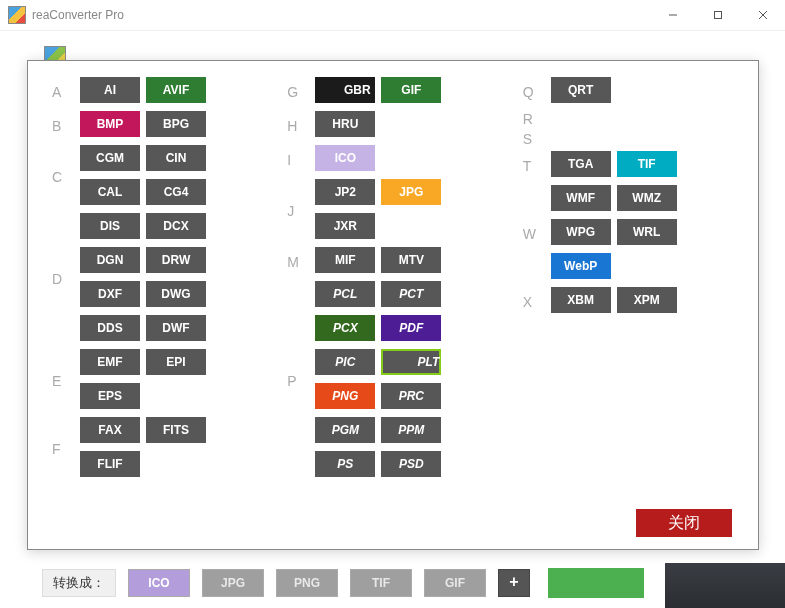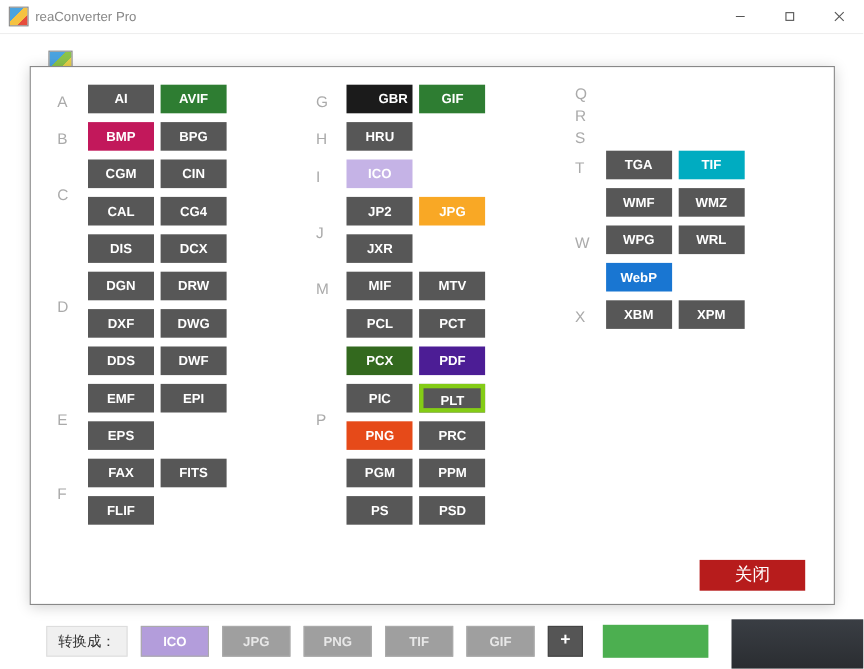--- a/index.html
+++ b/index.html
@@ -190,21 +190,21 @@
 
   
   .c-avif   { background:#2e7d32; }
   .c-bmp    { background:#c2185b; }
   .c-gbr    { background:#1b1b1b;padding-left:24px; }
   .c-gif    { background:#2e7d32; }
   .c-ico    { background:#c5b3e6; color:#fff; }
   .c-jpg    { background:#f9a825; }
   .c-pcx    { background:#33691e; }
   .c-pdf    { background:#4c1d95; }
-  .c-plt    { border:4px solid #84cc16; line-height:22px; }
+  .c-plt    { border:2px solid #84cc16; line-height:22px;text-align:right; }
   .c-png    { background:#e64a19; }
   .c-svg    { background:#0d47a1; }
   .c-svgz   { background:#0d47a1; }
   .c-tif    { background:#00acc1; }
   .c-webp   { background:#1976d2; }
 </style>
 </head>
 <body>
 
 <div class="titlebar">
@@ -335,39 +335,42 @@
         </div>
         <div class="letter-row">
           <div class="letter">M</div>
           <div class="btns" style="width: 140px;">
             <div class="fmt">MIF</div>
             <div class="fmt">MTV</div>
           </div>
         </div>
         <div class="letter-row">
           <div class="letter">P</div>
-          <div class="btns" style="width: 140px;">
+          <div class="btns" style="width: 140px; font-style: italic;">
             <div class="fmt">PCL</div>
             <div class="fmt">PCT</div>
             <div class="fmt c-pcx">PCX</div>
             <div class="fmt c-pdf">PDF</div>
             <div class="fmt">PIC</div>
             <div class="fmt c-plt">PLT</div>
             <div class="fmt c-png">PNG</div>
             <div class="fmt">PRC</div>
             <div class="fmt">PGM</div>
             <div class="fmt">PPM</div>
             <div class="fmt">PS</div>
             <div class="fmt">PSD</div>
           </div>
         </div>
       </div>
       <div class="col">
         <div class="letter-row">
           <div class="letter">Q</div>
+          <div class="btns" style="width: 140px;">
+            <div class="fmt">QRT</div>
+          </div>
         </div>
         <div class="letter-row">
           <div class="letter">R</div>
         </div>
         <div class="letter-row">
           <div class="letter">S</div>
         </div>
         <div class="letter-row">
           <div class="letter">T</div>
           <div class="btns" style="width: 140px;">

